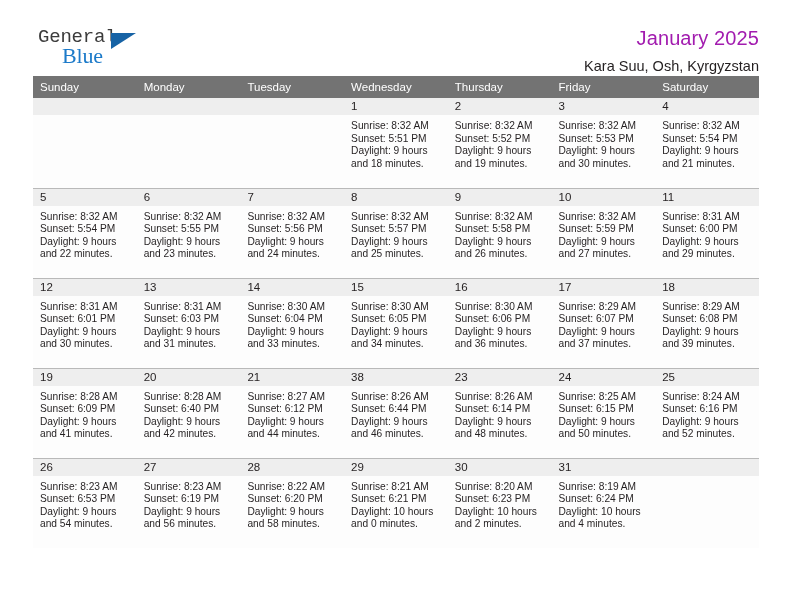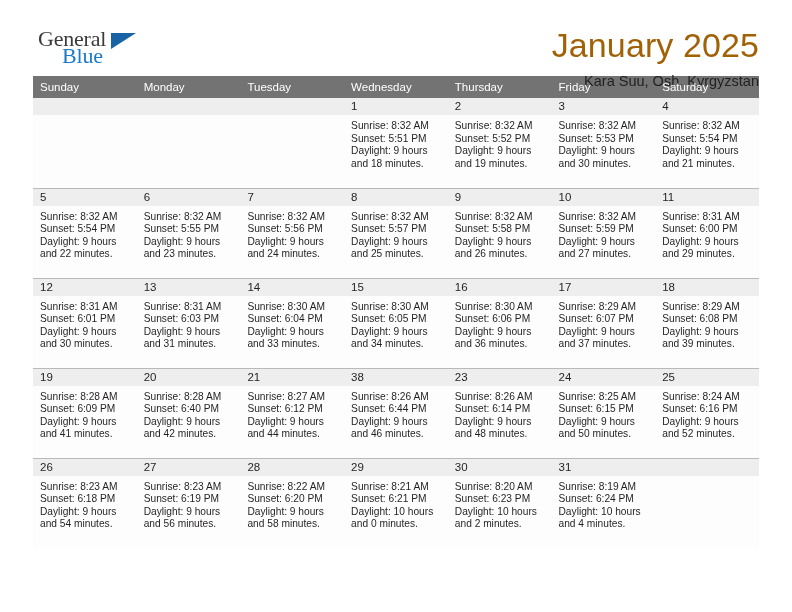--- a/index.html
+++ b/index.html
@@ -37,24 +37,24 @@
     position: relative;
     width: 120px;
     height: 46px;
     line-height: 1;
     user-select: none;
   }
   .logo-general {
     position: absolute;
     left: 5px;
     top: 0px;
-    font-size: 22px;
+    font-size: 19px;
     letter-spacing: -0.2px;
     color: #3b3b3b;
-    font-family: Liberation Serif, serif;
+    font-family: Liberation Mono, monospace;
   }
   .logo-blue {
     position: absolute;
     left: 29px;
     top: 17px;
     font-size: 22px;
     letter-spacing: -0.2px;
     color: #1c7ac9;
     font-family: Liberation Serif, serif;
   }
@@ -66,22 +66,22 @@
     height: 0;
     border-left: 25px solid #1763a5;
     border-bottom: 16px solid transparent;
   }
 
   .title-block {
     text-align: right;
     padding-top: 0px;
   }
   .cal-title {
-    font-size: 34px;
-    color: #a16207;
+    font-size: 20px;
+    color: #a21caf;
     letter-spacing: 0.1px;
     line-height: 1.05;
     white-space: nowrap;
   }
   .cal-subtitle {
     margin-top: 9px;
     font-size: 14.5px;
     color: #231f20;
     white-space: nowrap;
   }
@@ -478,21 +478,21 @@
               </div>
             </div>
           </td>
         </tr>
         <tr class="week">
           <td>
             <div class="cell">
               <div class="daynum-band">26</div>
               <div class="cell-body">
                 <div>Sunrise: 8:23 AM</div>
-                <div>Sunset: 6:18 PM</div>
+                <div>Sunset: 6:53 PM</div>
                 <div>Daylight: 9 hours</div>
                 <div>and 54 minutes.</div>
               </div>
             </div>
           </td>
           <td>
             <div class="cell">
               <div class="daynum-band">27</div>
               <div class="cell-body">
                 <div>Sunrise: 8:23 AM</div>

